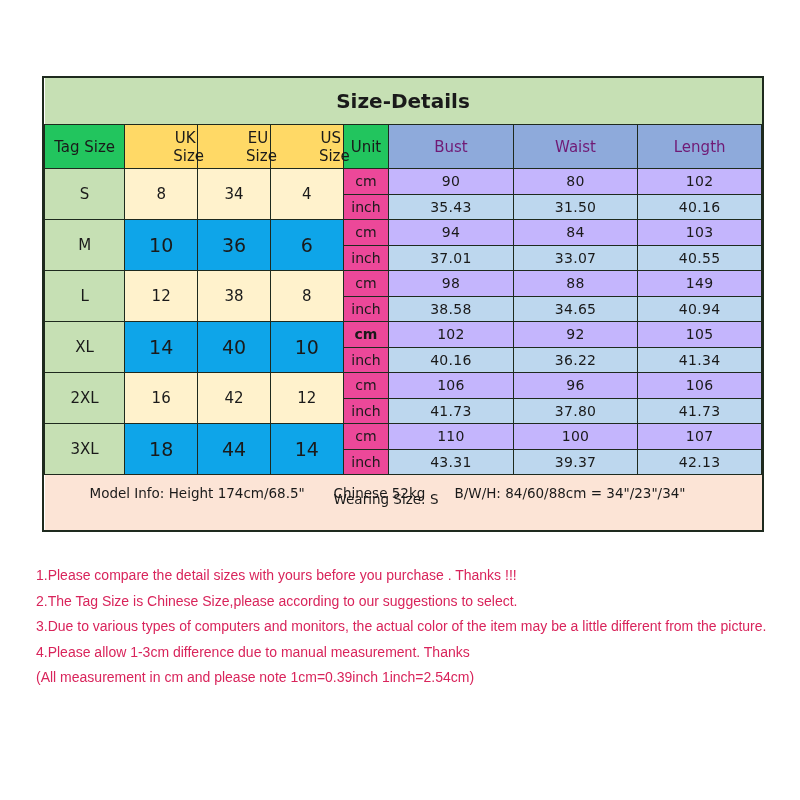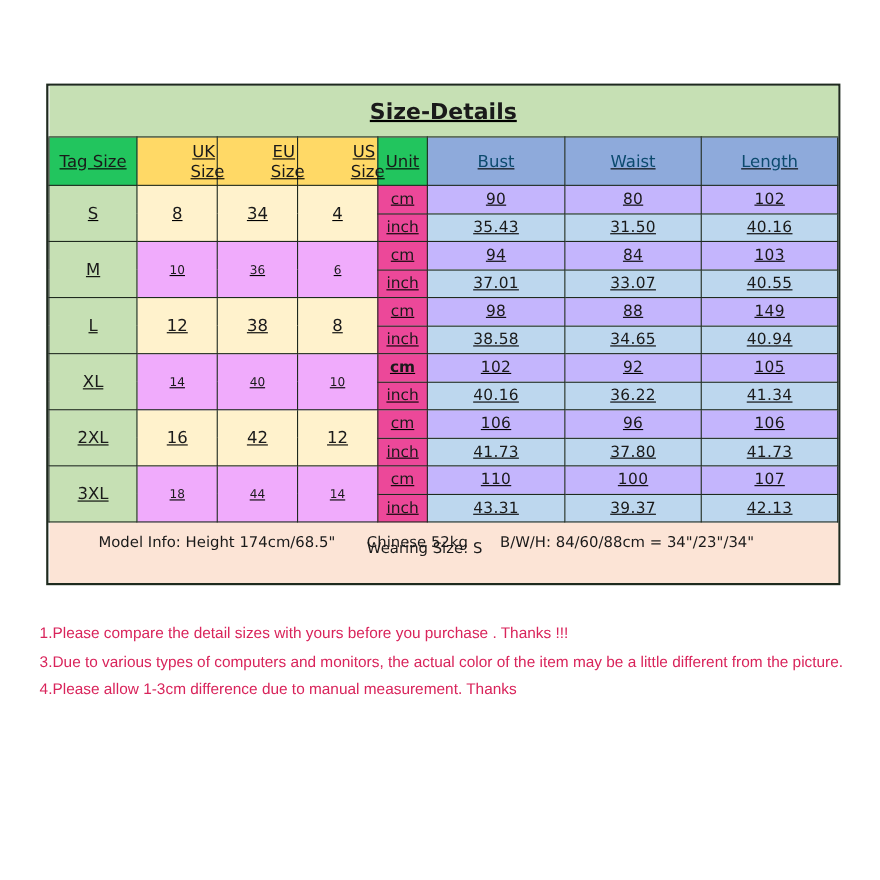--- a/index.html
+++ b/index.html
@@ -1,29 +1,29 @@
 <!DOCTYPE html>
 <html><head>
 <meta charset="utf-8">
 <style>
   html, body { margin:0; padding:0; background:#ffffff; }
   body { width:800px; height:800px; position:relative; overflow:hidden; font-family:"DejaVu Sans", sans-serif; }
   #chart {
     position:absolute; left:42px; top:76px; width:722px;
-    border:2px solid #1e2a1e; box-sizing:border-box;text-decoration:underline;
+    border:2px solid #1e2a1e; box-sizing:border-box;
   }
   table { border-collapse:collapse; width:100%; table-layout:fixed; }
   td, th { border:1.5px solid #1e2a1e; text-align:center; padding:0; font-weight:normal; color:#1a1a1a; }
   .title-row td { background:#c6e0b4; height:46px; font-size:20px; font-weight:bold; color:#1a1a1a; border-top:none; border-left:none; border-right:none; }
   .hdr th { height:43px; font-size:15px; }
   .hdr .g { background:#22c55e; }
   .hdr .y { background:#ffd966;padding-left:48px; }
-  .hdr .b { background:#8eaadb; color:#0c4a6e; }
+  .hdr .b { background:#8eaadb; color:#701a75; }
   .tag { background:#c6e0b4; font-size:15px; }
-  .y1 { background:#f0abfc; font-size:11px; }
+  .y1 { background:#0ea5e9; font-size:19px; }
   .y2 { background:#fff2cc; font-size:15px; }
   .unit { background:#ec4899; font-size:14px; height:24.5px; }
   .unit.bold { font-weight:bold; }
   .cmv { background:#c4b5fd; font-size:14px; letter-spacing:0.3px; }
   .inv { background:#bdd7ee; font-size:14px; letter-spacing:0.3px; }
   .model td { background:#fce4d6; height:55px; font-size:13.5px; text-align:left; vertical-align:top; border-bottom:none; border-left:none; border-right:none; }
   .model-inner { position:relative; height:55px; }
   .model-inner span { position:absolute; white-space:nowrap; }
   #notes { position:absolute; left:36px; top:567px; font-family:"Liberation Sans", sans-serif; font-size:14px; color:#d9245b; }
   #notes div { height:25.5px; white-space:nowrap; }
@@ -169,15 +169,17 @@
           <span style="left:289px; top:16px;">Wearing Size: S</span>
         </div>
       </td>
     </tr>
   </tbody>
     </table>
 </div>
 
 <div id="notes">
   <div>1.Please compare the detail sizes with yours before you purchase . Thanks !!!</div>
+  <div>2.The Tag Size is Chinese Size,please according to our suggestions to select.</div>
   <div>3.Due to various types of computers and monitors, the actual color of the item may be a little different from the picture.</div>
   <div>4.Please allow 1-3cm difference due to manual measurement. Thanks</div>
+  <div>(All measurement in cm and please note 1cm=0.39inch 1inch=2.54cm)</div>
 </div>
 
 </body></html>

